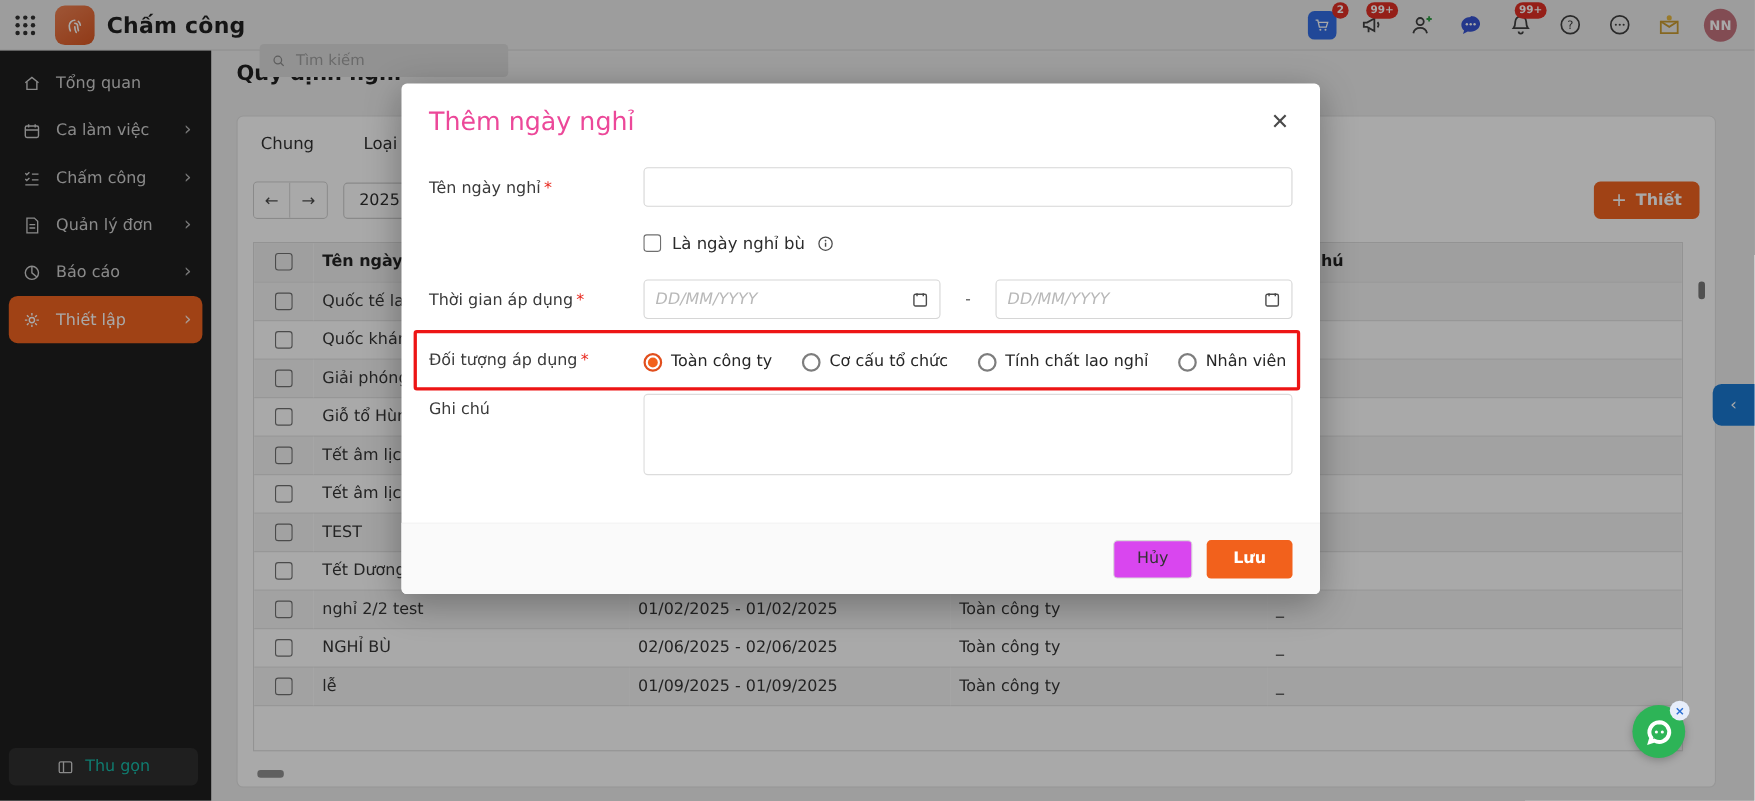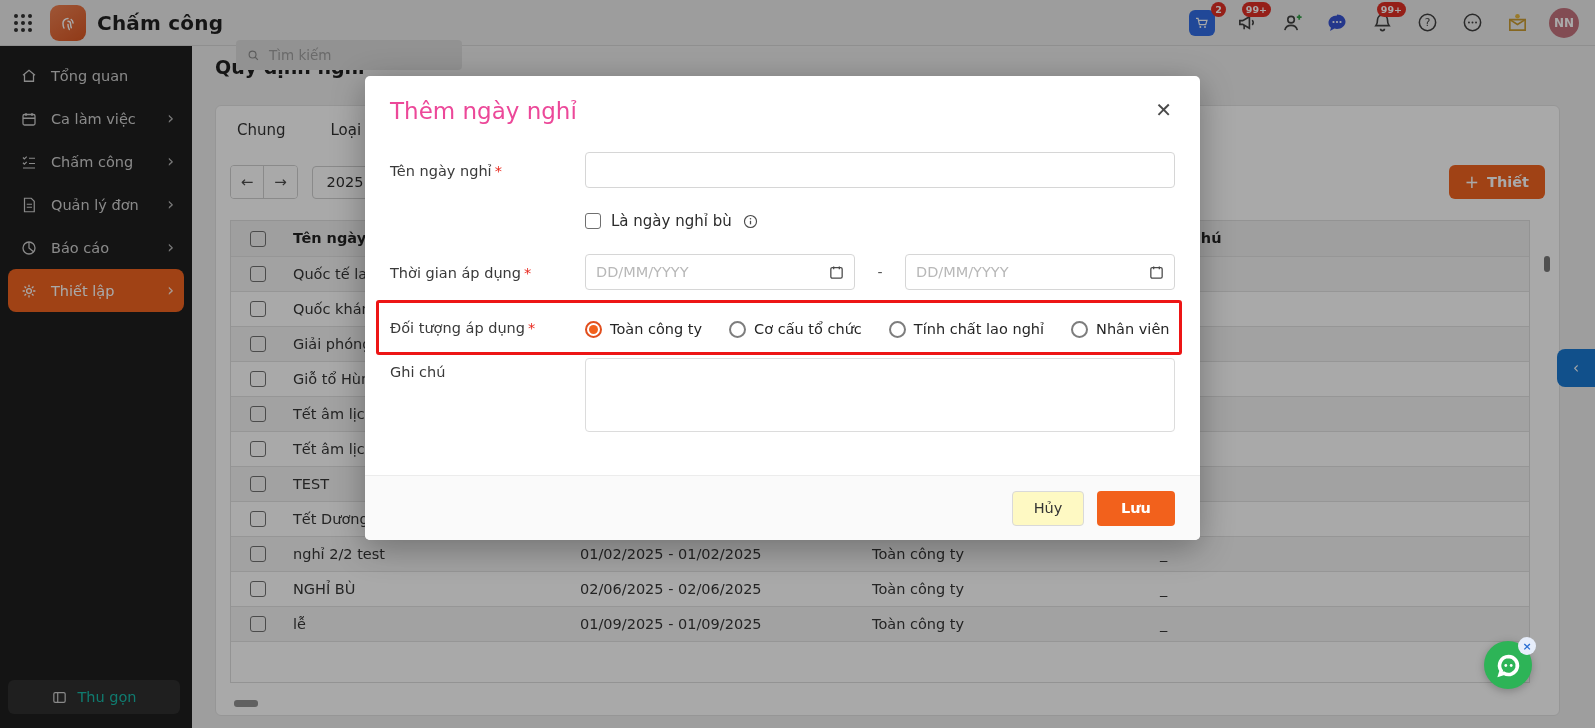--- a/index.html
+++ b/index.html
@@ -69,34 +69,34 @@
   .m-title { position:absolute; left:25px; top:22px; font-size:23px; font-weight:normal; color:#ec4899; }
   .m-close { position:absolute; right:28px; top:24px; font-size:20px; color:#4a4a4a; cursor:pointer; line-height:1; }
   .m-label { position:absolute; left:25px; width:190px; font-size:14.5px; color:#3a3a3a; }
   .m-label.required::after { content:"*"; color:#e8281e; margin-left:3px; }
   .m-ctrl { position:absolute; left:220px; width:590px; }
   .text-input { width:100%; height:36px; border:1px solid #d6d6d6; border-radius:4px; font-size:14.5px; font-family:inherit; padding:0 10px; color:#333; outline:none; }
   .check-row { display:flex; align-items:center; gap:10px; }
   .check-row .label { font-size:15px; color:#2c2c2c; }
   .date-row { display:flex; align-items:center; }
   .date-box { position:relative; width:270px; }
-  .date-box .text-input { padding-right:30px; }
+  .date-box .text-input { padding-right:30px;font-style:italic; }
   .date-box .text-input::placeholder { color:#b8b8b8; }
   .date-box svg { position:absolute; right:10px; top:10px; pointer-events:none; }
   .date-sep { width:50px; text-align:center; color:#555; font-size:14px; }
   .red-annotation { position:absolute; left:11px; top:224px; width:806px; height:55px; border:3px solid #ed1515; border-radius:3px; z-index:5; pointer-events:none; }
   .radio-row { display:flex; align-items:center; gap:27px; height:30px; }
   .radio-item { display:flex; align-items:center; gap:8px; cursor:pointer; }
   .radio { width:17px; height:17px; border:2px solid #7d7d7d; border-radius:50%; position:relative; flex:0 0 17px; }
   .radio.selected { border-color:#e14e1d; }
   .radio.selected::after { content:""; position:absolute; left:2px; top:2px; width:9px; height:9px; border-radius:50%; background:#f2611c; }
   .radio-label { font-size:14.5px; color:#262626; }
   .m-textarea { width:590px; height:74px; border:1px solid #dcdcdc; border-radius:4px; resize:none; font-family:inherit; font-size:14.5px; padding:8px 10px; outline:none; }
   .m-footer { position:absolute; left:0; right:0; bottom:0; height:65px; background:#fafafa; border-top:1px solid #ececec; border-radius:0 0 5px 5px; display:flex; align-items:center; justify-content:flex-end; gap:13px; padding-right:25px; }
-  .btn-cancel { width:72px; height:35px; background:#fef9c3; border:1px solid #d9d9d9; border-radius:4px; font-size:14.5px; color:#333; font-family:inherit; cursor:pointer; }
+  .btn-cancel { width:72px; height:35px; background:#d946ef; border:1px solid #d9d9d9; border-radius:4px; font-size:14.5px; color:#333; font-family:inherit; cursor:pointer; }
   .btn-save { width:78px; height:35px; background:#f2611c; border:none; border-radius:4px; font-size:14.5px; font-weight:bold; color:#fff; font-family:inherit; cursor:pointer; }
 </style>
 </head>
 <body>
 
 <header class="topbar">
   <div class="grid-icon">
     <i></i>
       <i></i>
       <i></i>

